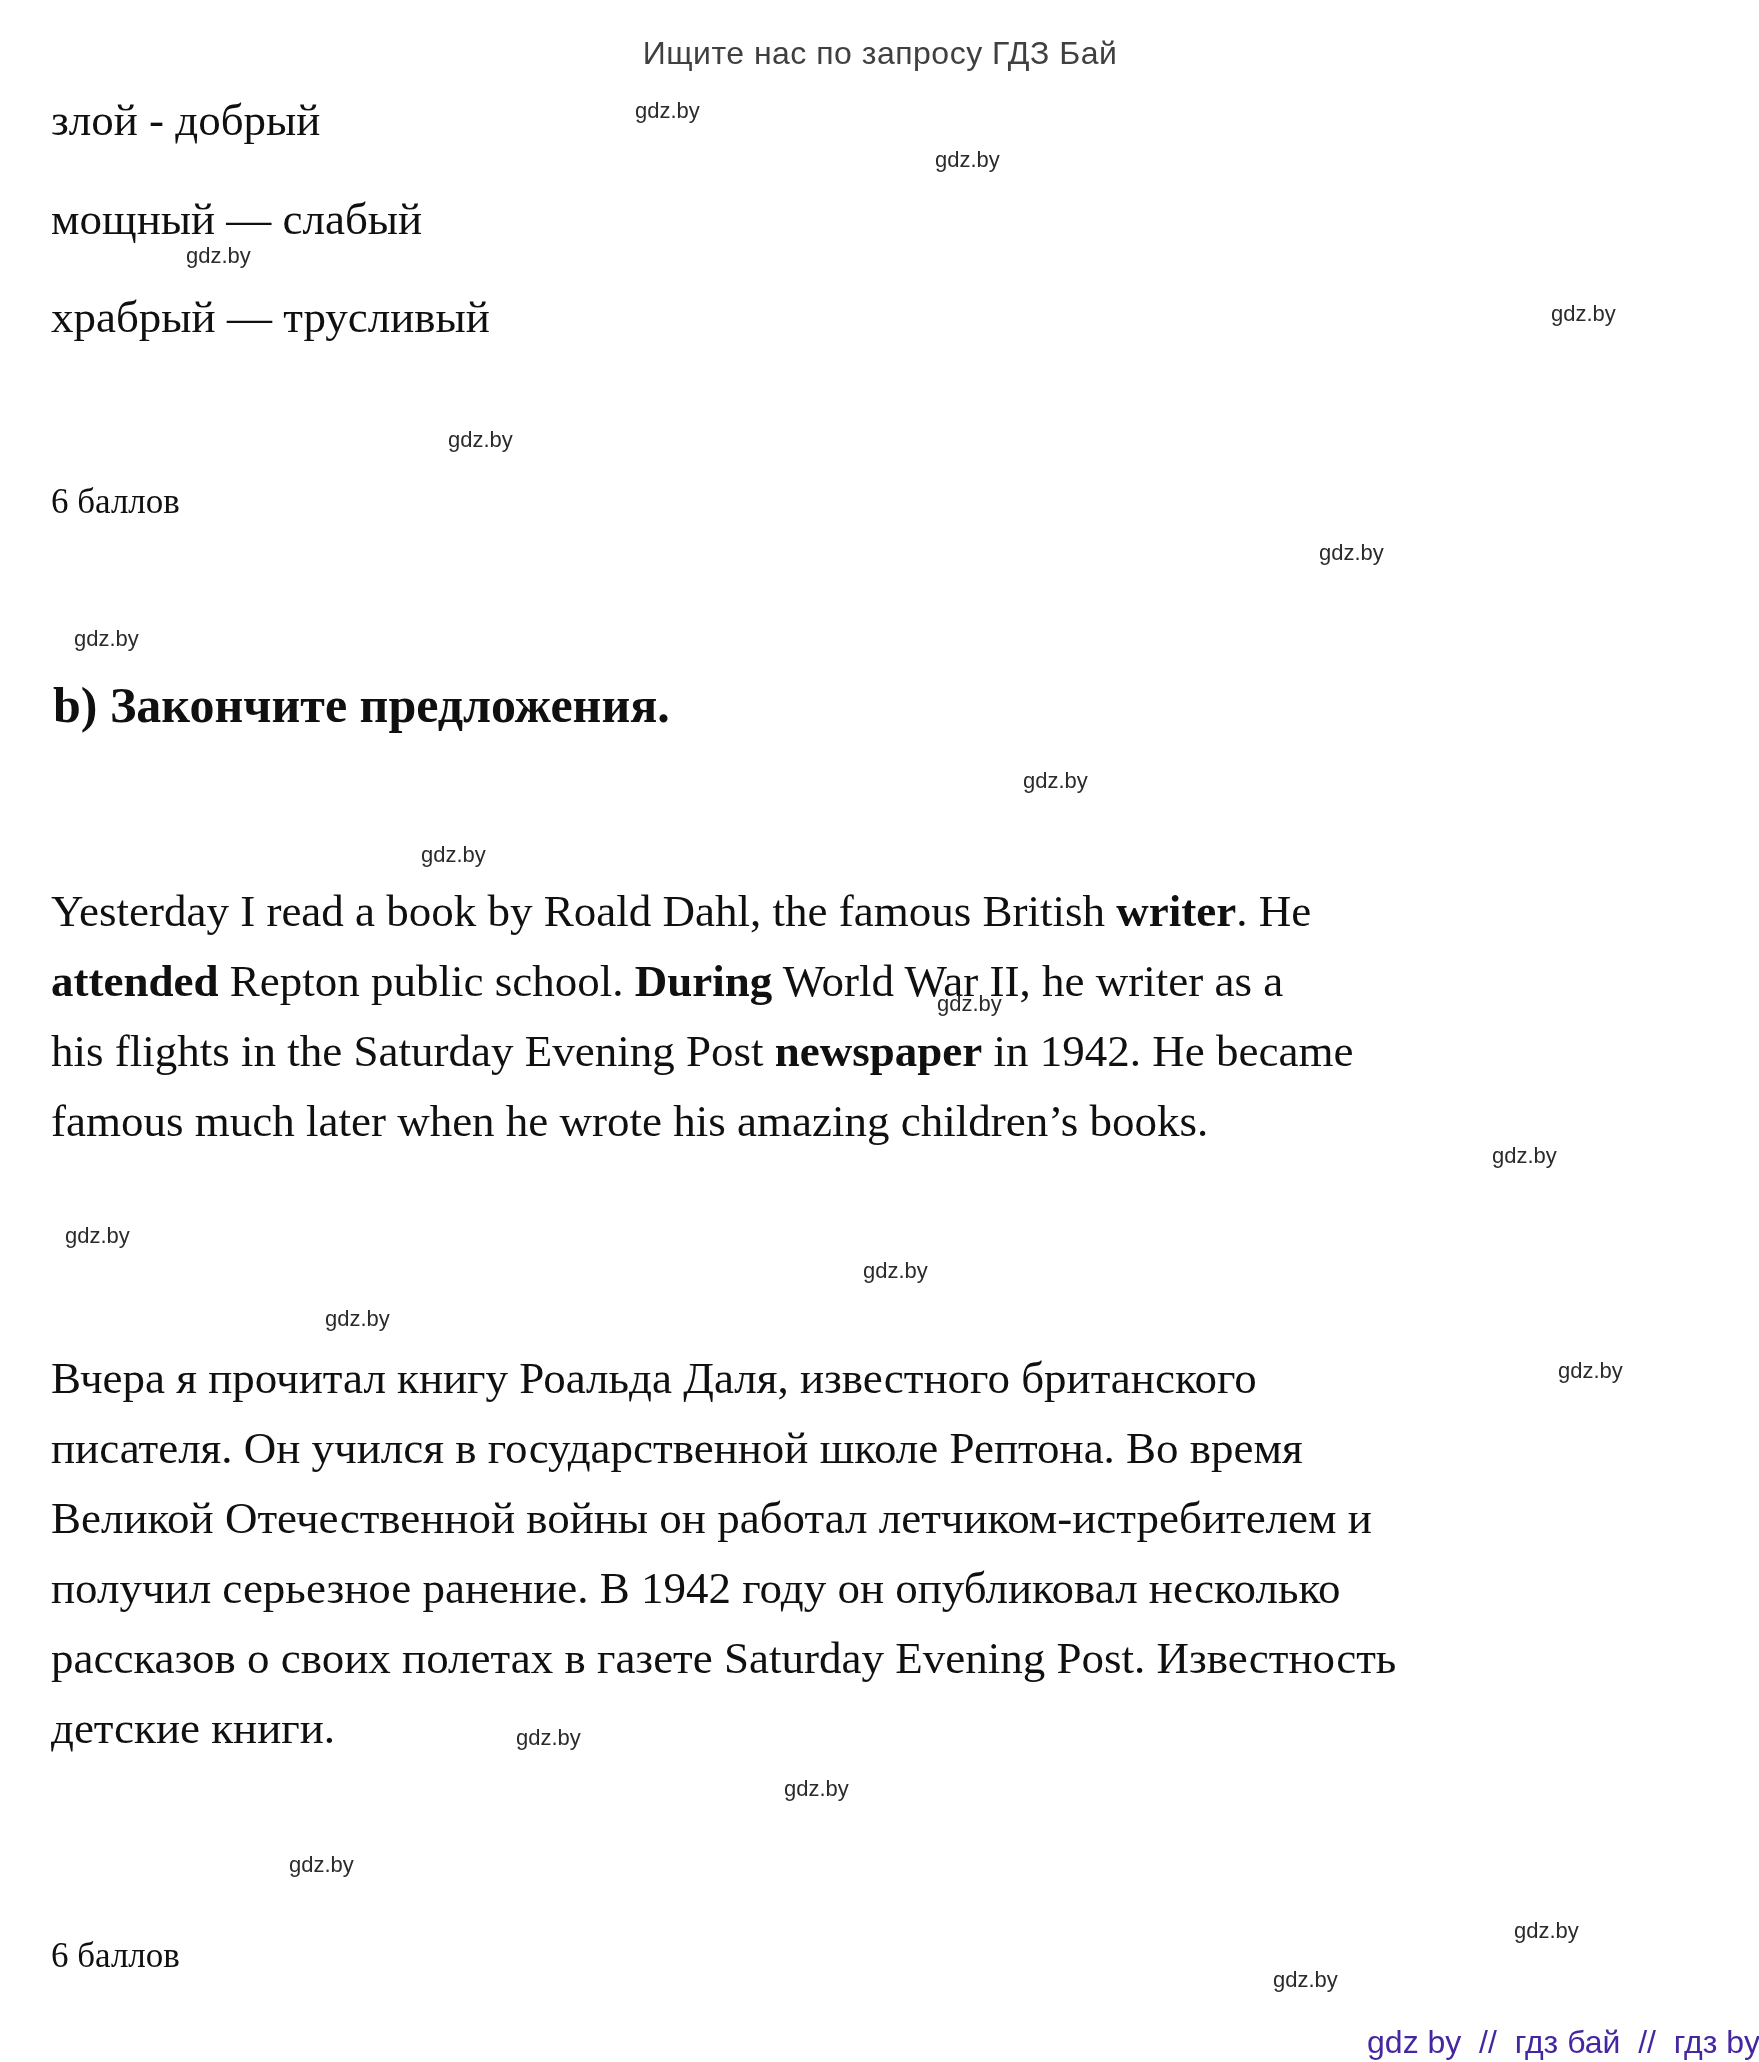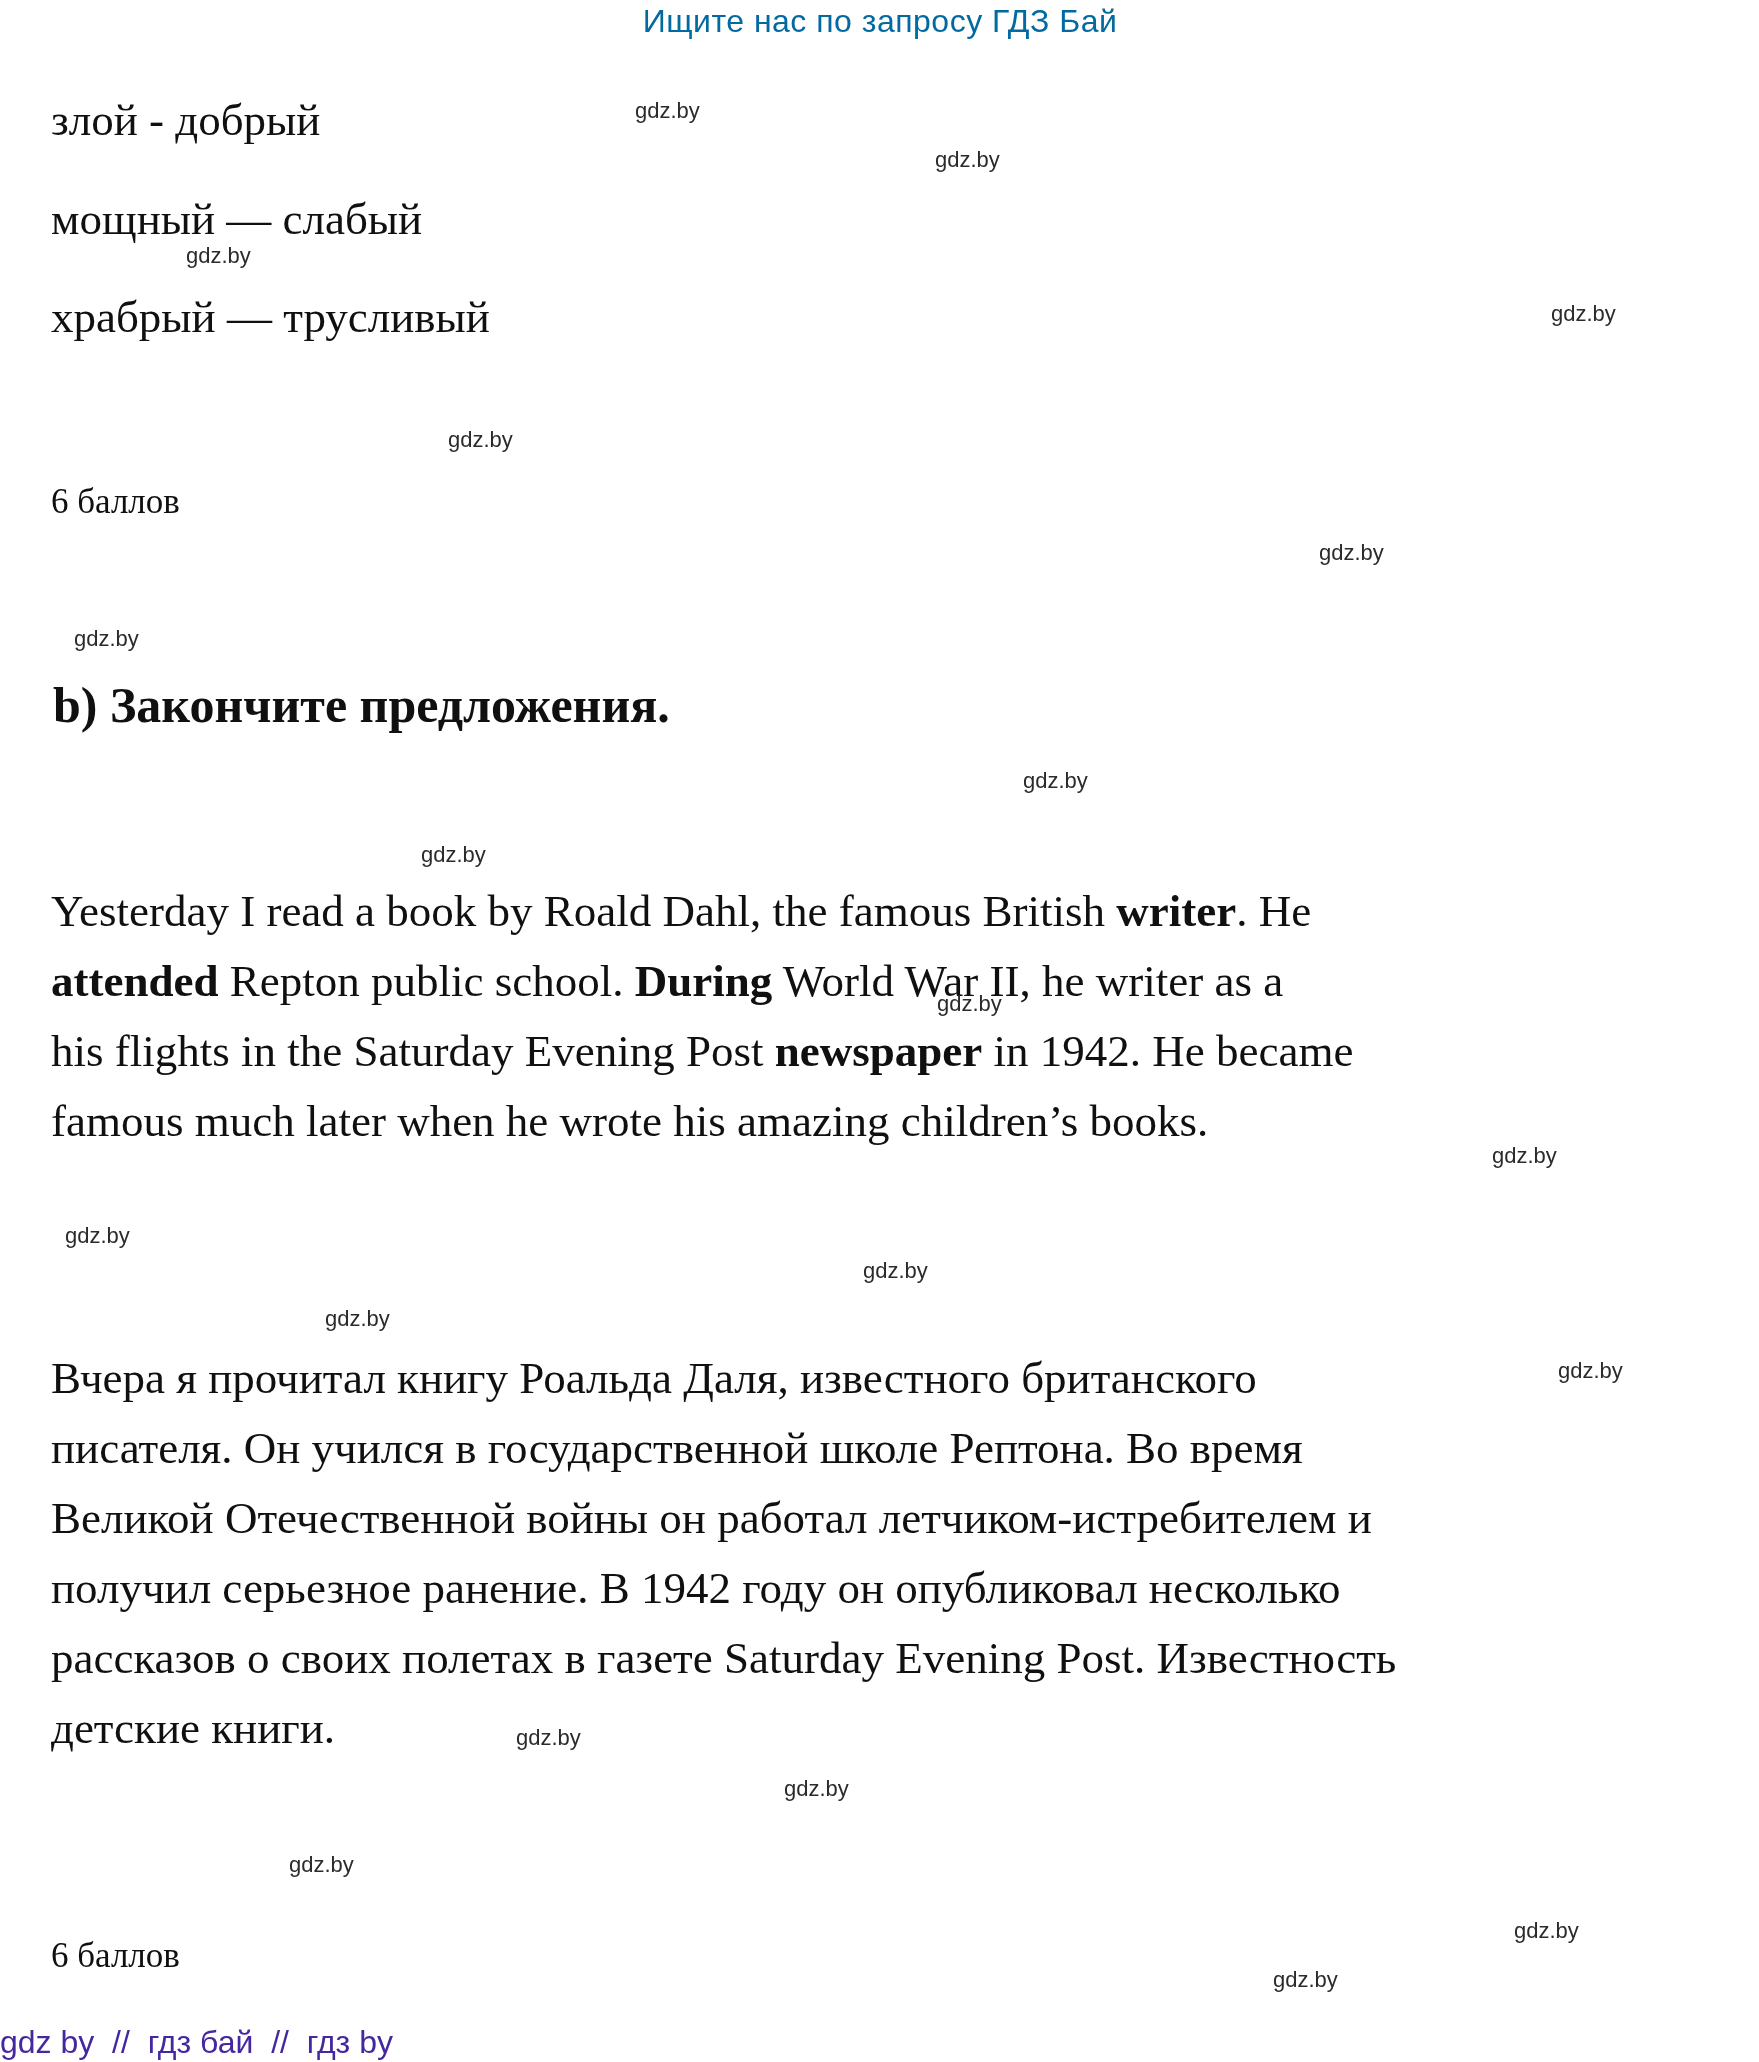--- a/index.html
+++ b/index.html
@@ -56,32 +56,32 @@
     position:absolute;
     font-family:Liberation Sans, sans-serif;
     font-size:22px;
     line-height:26px;
     color:#2b2b2b;
     white-space:nowrap;
   }
   .purple-footer{
     position:absolute;
     top:2024px;left:0;width:100%;
-    text-align:left;
+    text-align:right;
     font-family:"Liberation Sans","DejaVu Sans",sans-serif;
     font-size:32px;
     white-space:pre;
   }
 </style>
 </head>
 <body>
 
 <div class="page">
 
-  <div class="green-header" style="color: #0369a1;">Ищите нас по запросу ГДЗ Бай</div>
+  <div class="green-header" style="color: #404040; margin-top: 32px;">Ищите нас по запросу ГДЗ Бай</div>
 
   <div class="pair pair-1">злой - добрый</div>
   <div class="pair pair-2">мощный — слабый</div>
   <div class="pair pair-3">храбрый — трусливый</div>
 
   <div class="score score-top">6 баллов</div>
 
   <div class="section-heading">b) Закончите предложения.</div>
 
   <div class="para para-eng">

